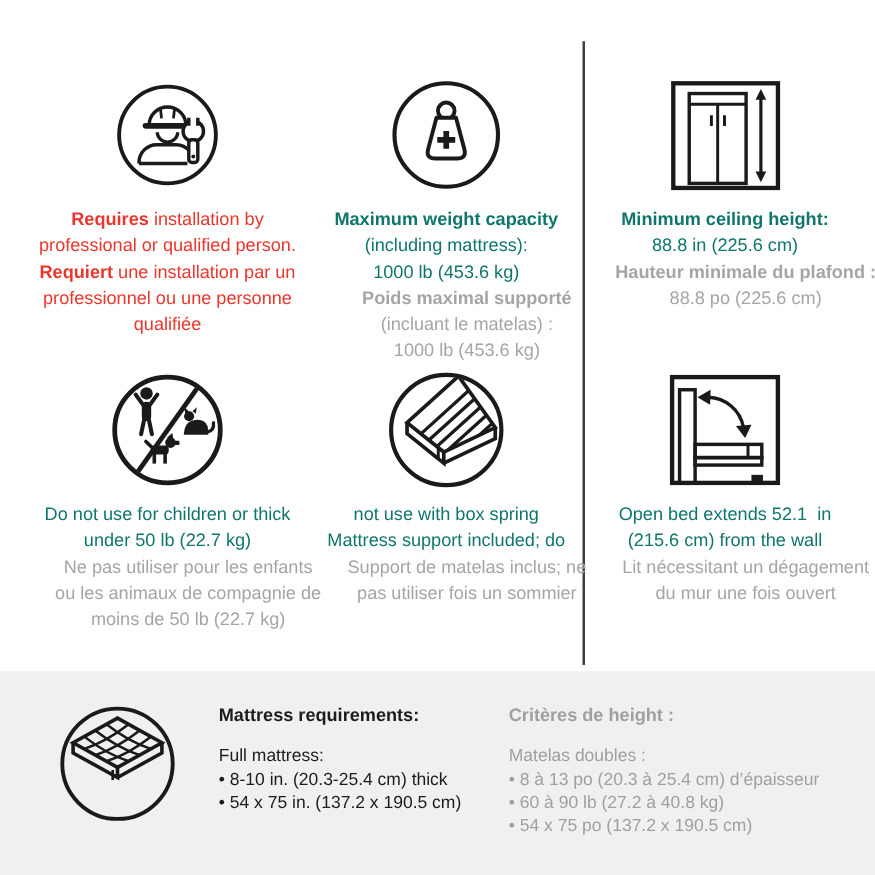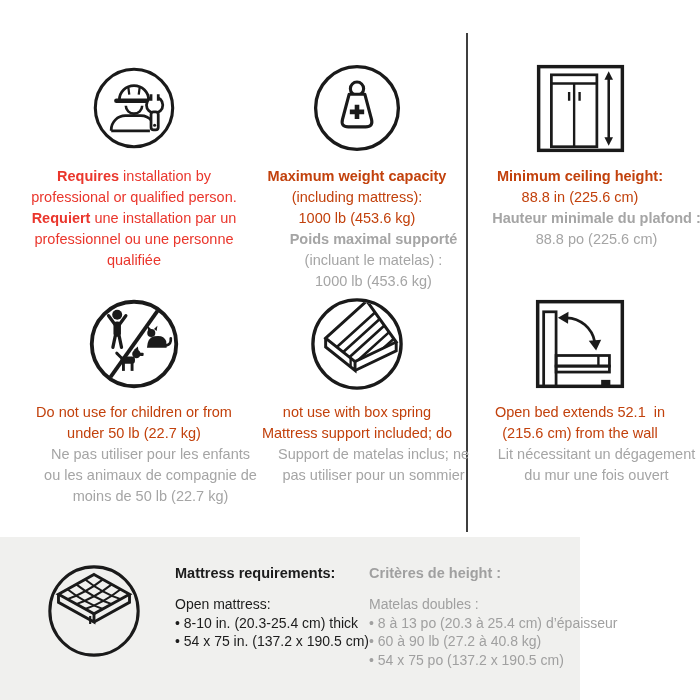--- a/index.html
+++ b/index.html
@@ -17,27 +17,27 @@
   .top-grid{
     position:absolute;left:14px;top:62px;width:686px;
     display:grid;grid-template-columns:240px 206px 240px;grid-template-rows:233px auto;
   }
   .cell{display:flex;flex-direction:column;align-items:center;}
   .icon-wrap{height:92px;display:flex;align-items:center;justify-content:center;margin-bottom:12px;}
   .r2 .icon-wrap{height:98px;margin-bottom:9px;}
   .txt{text-align:center;font-size:14.5px;line-height:21px;}
   .l{white-space:pre;}
   .b{font-weight:700;}
-  .blk{color:#c2410c;}
+  .blk{color:#0f766e;}
   .gry{color:#a5a5a5;margin-left:33px;}
   .red{color:#ea362c;}
 
   
   .band{
-    position:absolute;left:0;top:537px;width:580px;height:163px;
+    position:absolute;left:0;top:537px;width:700px;height:163px;
     background:#f0f0ee;display:flex;align-items:flex-start;
   }
   .band-icon{margin:26px 0 0 46px;flex:0 0 auto;}
   .band-col{font-size:14px;line-height:18.5px;}
   .band-col-en{margin:27px 0 0 33px;width:232px;color:#1c1c1c;}
   .band-col-fr{margin:27px 0 0 0;width:290px;color:#a0a0a0;}
   .band-title{font-weight:700;font-size:14.5px;margin-bottom:12.5px;}
   svg{display:block;}
 </style>
 </head>
@@ -136,21 +136,21 @@
               <polygon points="49.5,56.5 54,52.5 55,58.5"></polygon>
               <rect x="56" y="59" width="4" height="3.4" rx="1"></rect>
               <rect x="37.5" y="69.5" width="3" height="8.5"></rect>
               <rect x="46.5" y="69.5" width="3" height="8.5"></rect>
               <path d="M36.5,64 l-4.5,-4.5" fill="none" stroke="#1a1a1a" stroke-width="3" stroke-linecap="round"></path>
             </g>
             <path d="M74.5,15.5 L25.5,84.5" stroke="#1a1a1a" stroke-width="4"></path>
           </svg>
         </div>
         <div class="txt">
-          <div class="l blk">Do not use for children or from</div>
+          <div class="l blk">Do not use for children or thick</div>
           <div class="l blk">under 50 lb (22.7 kg)</div>
           <div class="l gry">Ne pas utiliser pour les enfants</div>
           <div class="l gry">ou les animaux de compagnie de</div>
           <div class="l gry">moins de 50 lb (22.7 kg)</div>
         </div>
       </div>
 
       <div class="cell r2">
         <div class="icon-wrap">
           <svg width="98" height="98" viewBox="0 0 100 100">
@@ -173,21 +173,21 @@
                 <path d="M26.4,55.8 L68.4,17.8 M31.2,62.5 L73.2,24.5 M36,69.2 L78,31.2 M40.8,75.9 L82.8,37.9 M45.6,82.6 L87.6,44.6"></path>
               </g>
             </g>
             <circle cx="50" cy="50" r="45" fill="none" stroke="#1a1a1a" stroke-width="3.4"></circle>
           </svg>
         </div>
         <div class="txt">
           <div class="l blk">not use with box spring</div>
           <div class="l blk">Mattress support included; do</div>
           <div class="l gry">Support de matelas inclus; ne</div>
-          <div class="l gry">pas utiliser pour un sommier</div>
+          <div class="l gry">pas utiliser fois un sommier</div>
         </div>
       </div>
 
       <div class="cell r2">
         <div class="icon-wrap">
           <svg width="92" height="92" viewBox="0 0 100 100">
             <rect x="4" y="4" width="92" height="92" fill="none" stroke="#1a1a1a" stroke-width="3.8"></rect>
             <rect x="10.5" y="15" width="13.5" height="81" fill="none" stroke="#1a1a1a" stroke-width="3"></rect>
             <rect x="24" y="62.5" width="58" height="11.5" fill="none" stroke="#1a1a1a" stroke-width="3"></rect>
             <path d="M70,62.5 V74" stroke="#1a1a1a" stroke-width="2.6"></path>
@@ -232,21 +232,21 @@
             <path d="M13,32.5 V41 L50,61.5 V53"></path>
             <path d="M87,32.5 V41 L50,61.5"></path>
             <path d="M46,55.2 V63.5" stroke-width="2.2"></path>
           </g>
         </g>
       </svg>
     </div>
 
     <div class="band-col band-col-en">
       <div class="band-title l">Mattress requirements:</div>
-      <div class="l">Open mattress:</div>
+      <div class="l">Full mattress:</div>
       <div class="l">• 8-10 in. (20.3-25.4 cm) thick</div>
       <div class="l">• 54 x 75 in. (137.2 x 190.5 cm)</div>
     </div>
 
     <div class="band-col band-col-fr">
       <div class="band-title l">Critères de height :</div>
       <div class="l">Matelas doubles :</div>
       <div class="l">• 8 à 13 po (20.3 à 25.4 cm) d’épaisseur</div>
       <div class="l">• 60 à 90 lb (27.2 à 40.8 kg)</div>
       <div class="l">• 54 x 75 po (137.2 x 190.5 cm)</div>

